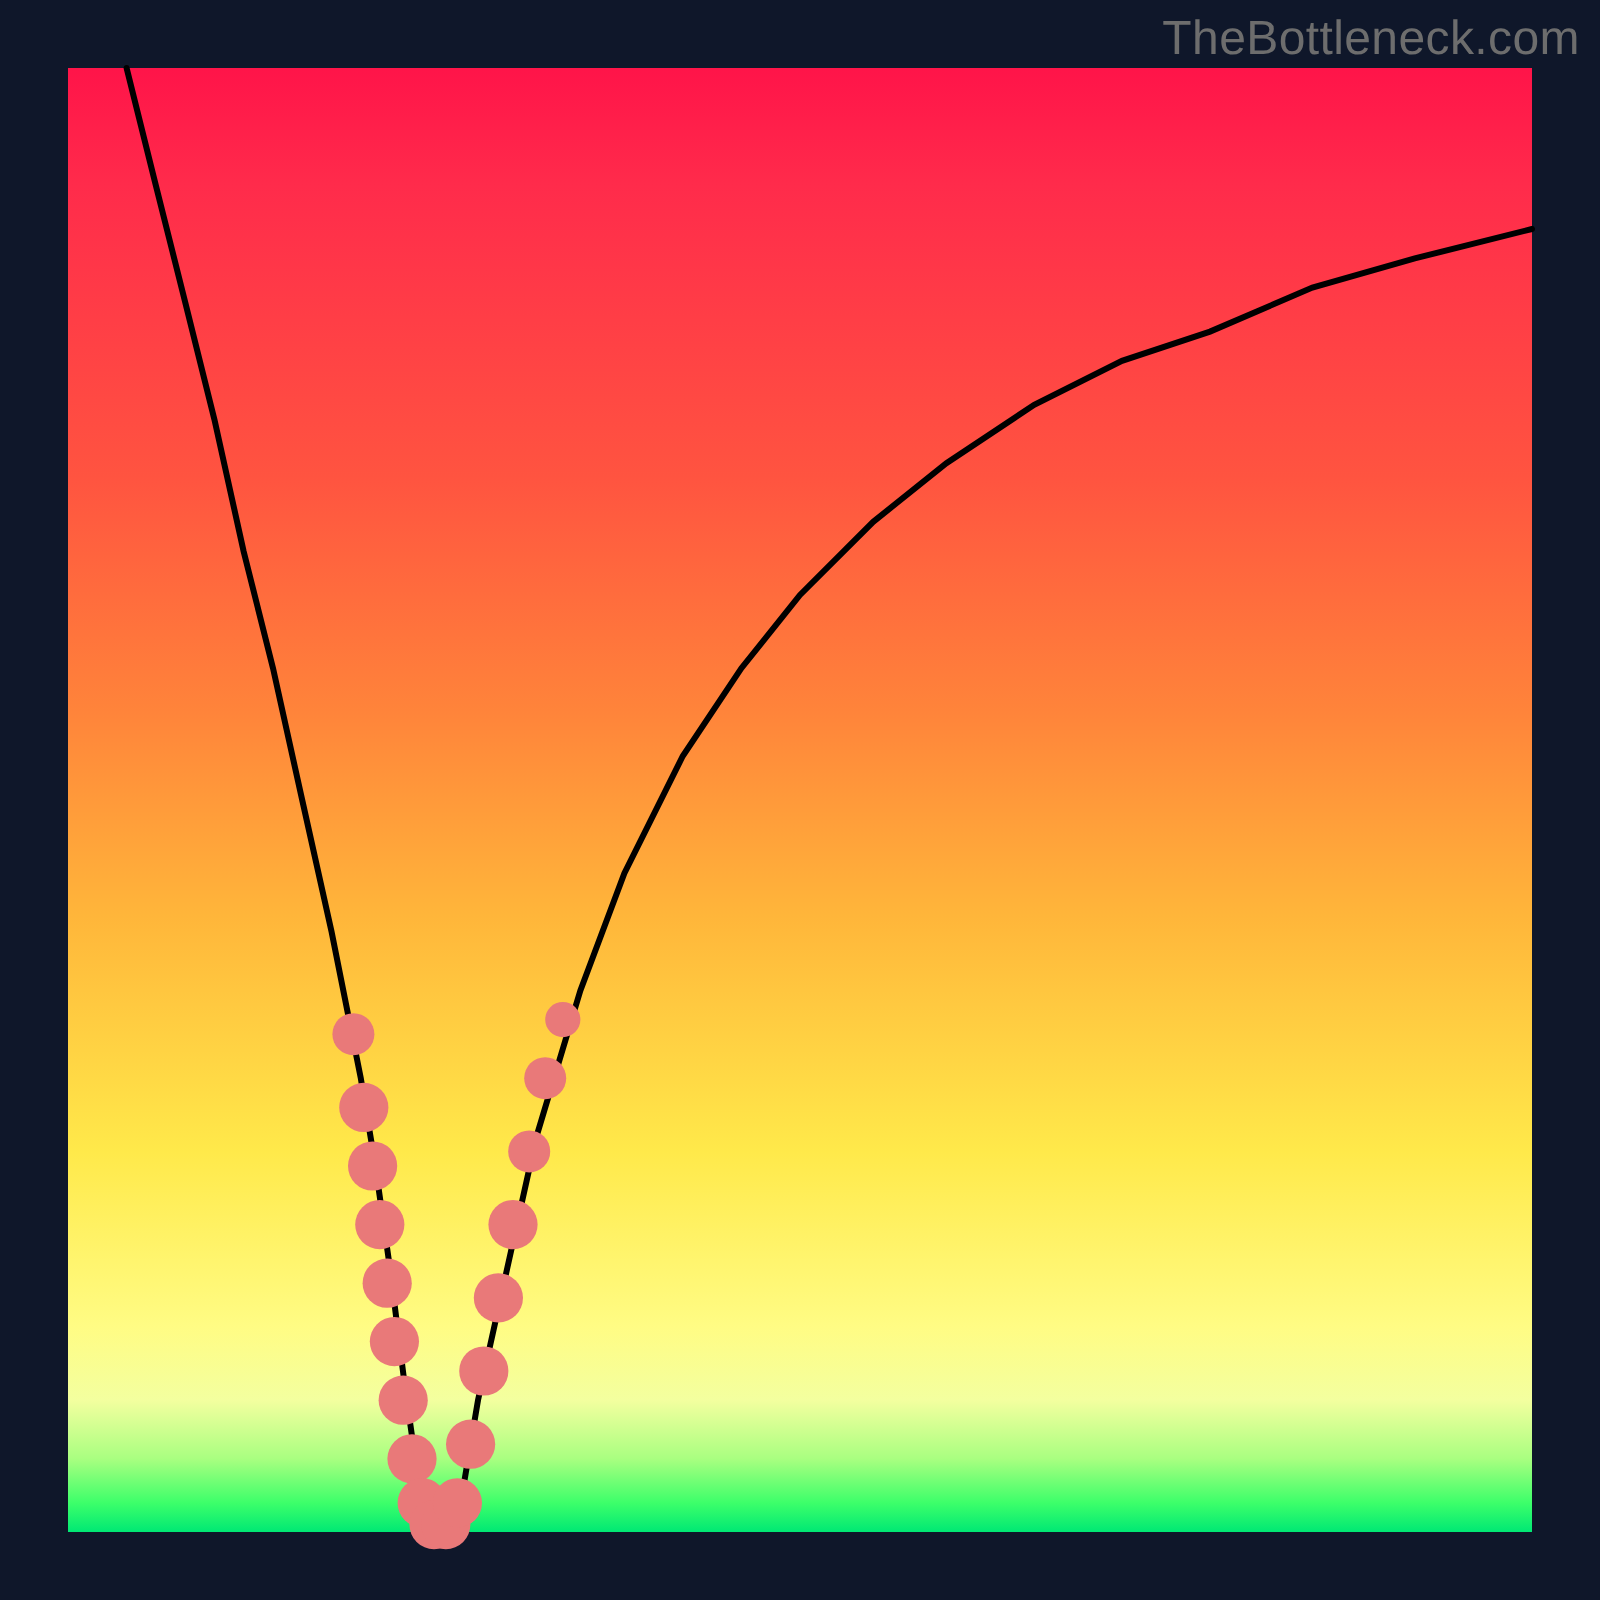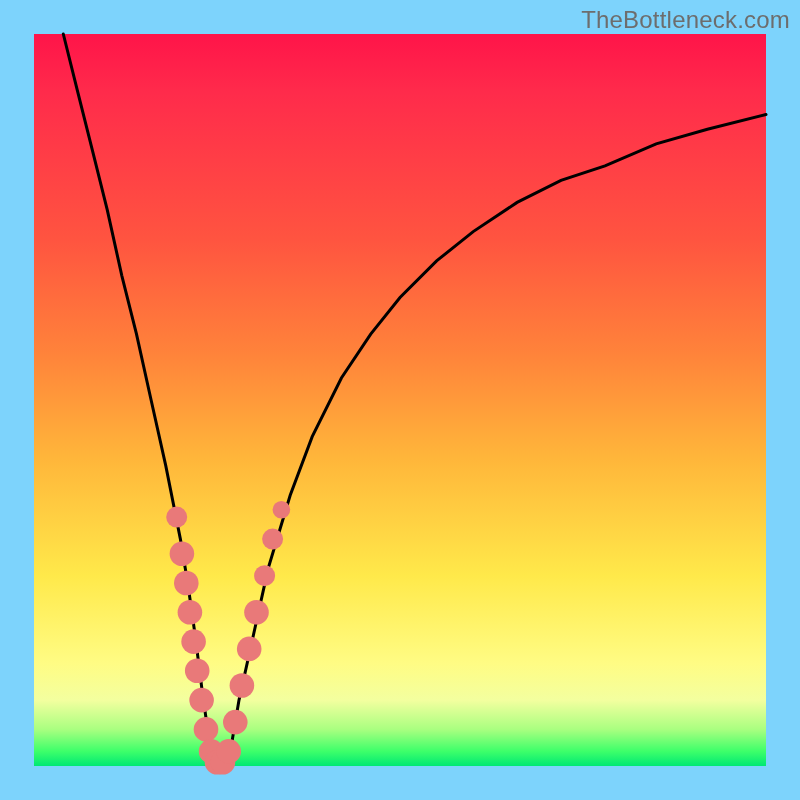--- a/index.html
+++ b/index.html
@@ -10,21 +10,21 @@
     background: #000;
     overflow: hidden;
     font-family: Arial, Helvetica, sans-serif;
   }
   .frame {
     position: absolute;
     left: 0;
     top: 0;
     width: 800px;
     height: 800px;
-    background: #7dd3fc;
+    background: #0f172a;
   }
   .plot {
     position: absolute;
     left: 34px;
     top: 34px;
     width: 732px;
     height: 732px;
     
     background: linear-gradient(
       to bottom,

